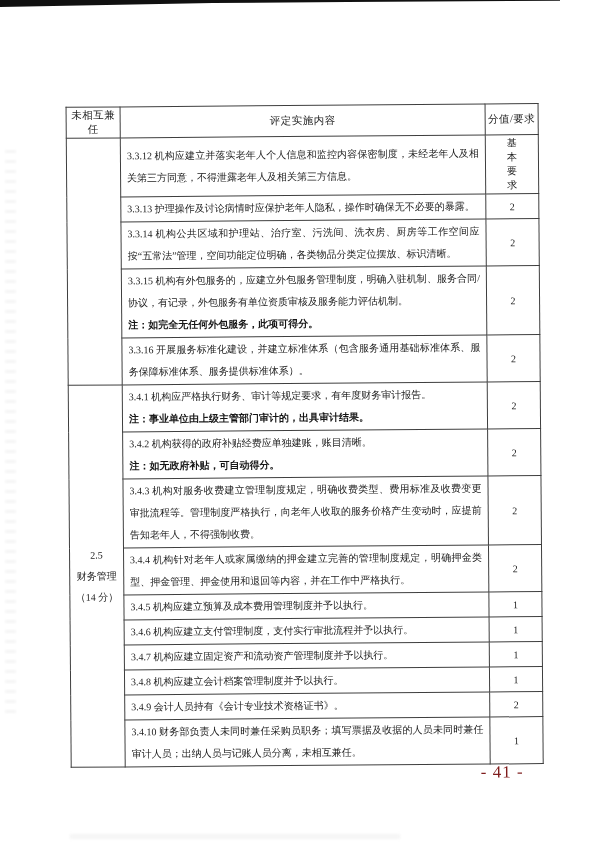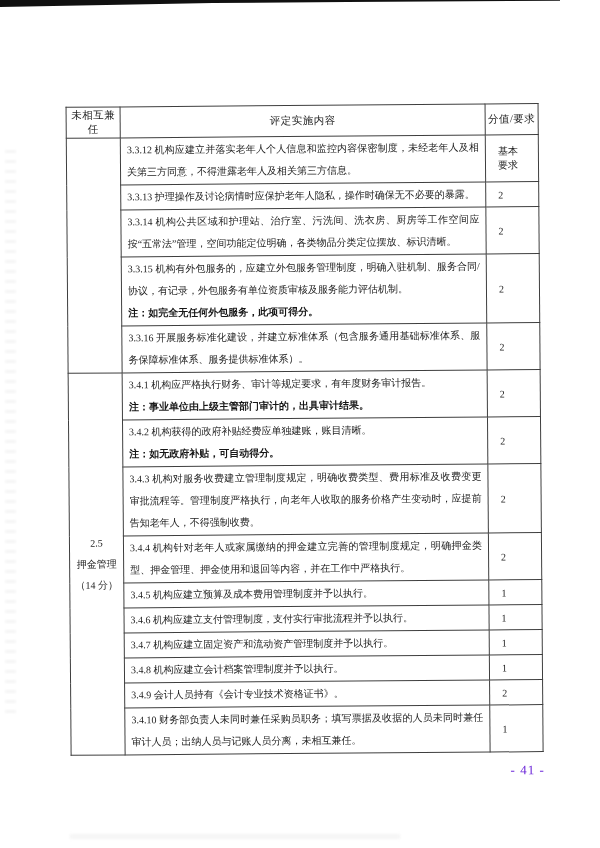--- a/index.html
+++ b/index.html
@@ -84,45 +84,45 @@
     text-align: justify;
     color: #232323;
     vertical-align: middle;
   }
   .content .note {
     font-weight: bold;
     color: #161616;
   }
 
   .score {
-    text-align: left;
+    text-align: center;
     font-size: 10px;
     color: #222;
     vertical-align: middle;
-    padding: 1px 12px;
+    padding: 1px 18px;
   }
 
   .sec {
     text-align: center;
     font-size: 10px;
     line-height: 21px;
     color: #222;
     vertical-align: middle;
     padding: 2px;
   }
 
   .page-number {
     position: absolute;
     left: 478px;
     top: 764px;
     width: 64px;
-    text-align: right;
-    font-size: 13px;
+    text-align: left;
+    font-size: 17px;
     letter-spacing: 1px;
-    color: #6d28d9;
+    color: #7f1d1d;
   }
 </style>
 </head>
 <body>
 
 <div class="scan-top-wedge"></div>
 <div class="scan-noise-left"></div>
 <div class="scan-noise-bottom"></div>
 
 <div class="sheet">
@@ -173,21 +173,21 @@
         <td class="content">
           <div>3.3.16 开展服务标准化建设，并建立标准体系（包含服务通用基础标准体系、服务保障标准体系、服务提供标准体系）。</div>
           <div class="note"></div>
         </td>
         <td class="score">2</td>
       </tr>
 
       <tr>
         <td class="sec" rowspan="10">
           <div>2.5</div>
-          <div>押金管理</div>
+          <div>财务管理</div>
           <div>（14 分）</div>
         </td>
         <td class="content">
           <div>3.4.1 机构应严格执行财务、审计等规定要求，有年度财务审计报告。</div>
           <div class="note">注：事业单位由上级主管部门审计的，出具审计结果。</div>
         </td>
         <td class="score">2</td>
       </tr>
       <tr>
         <td class="content">

